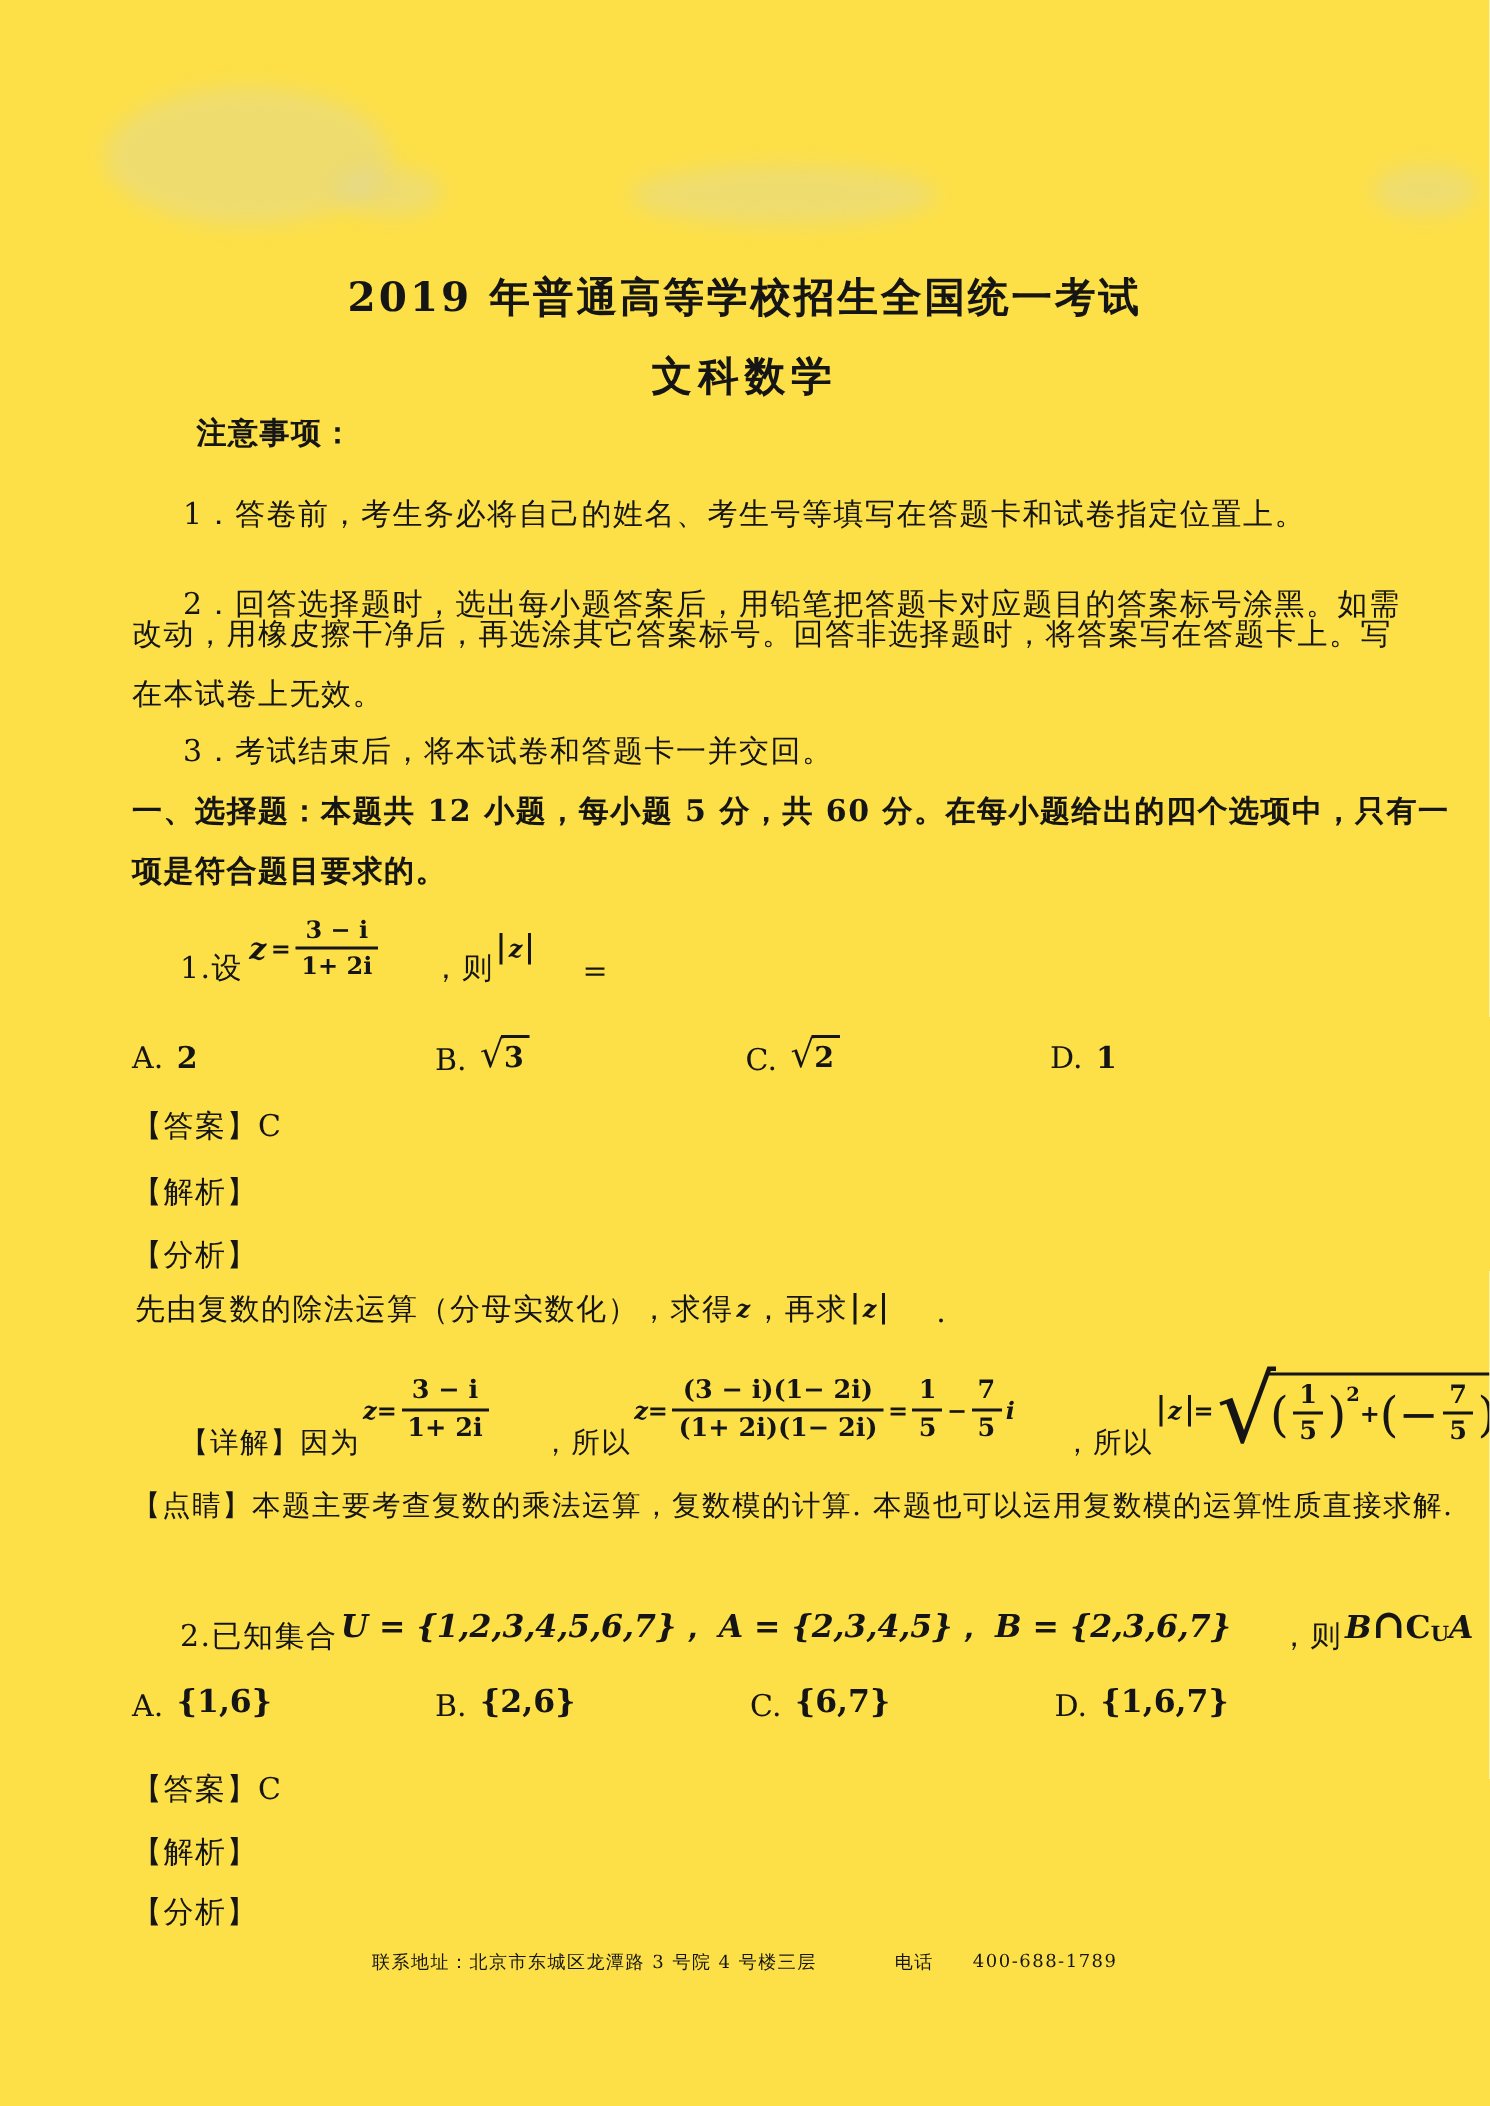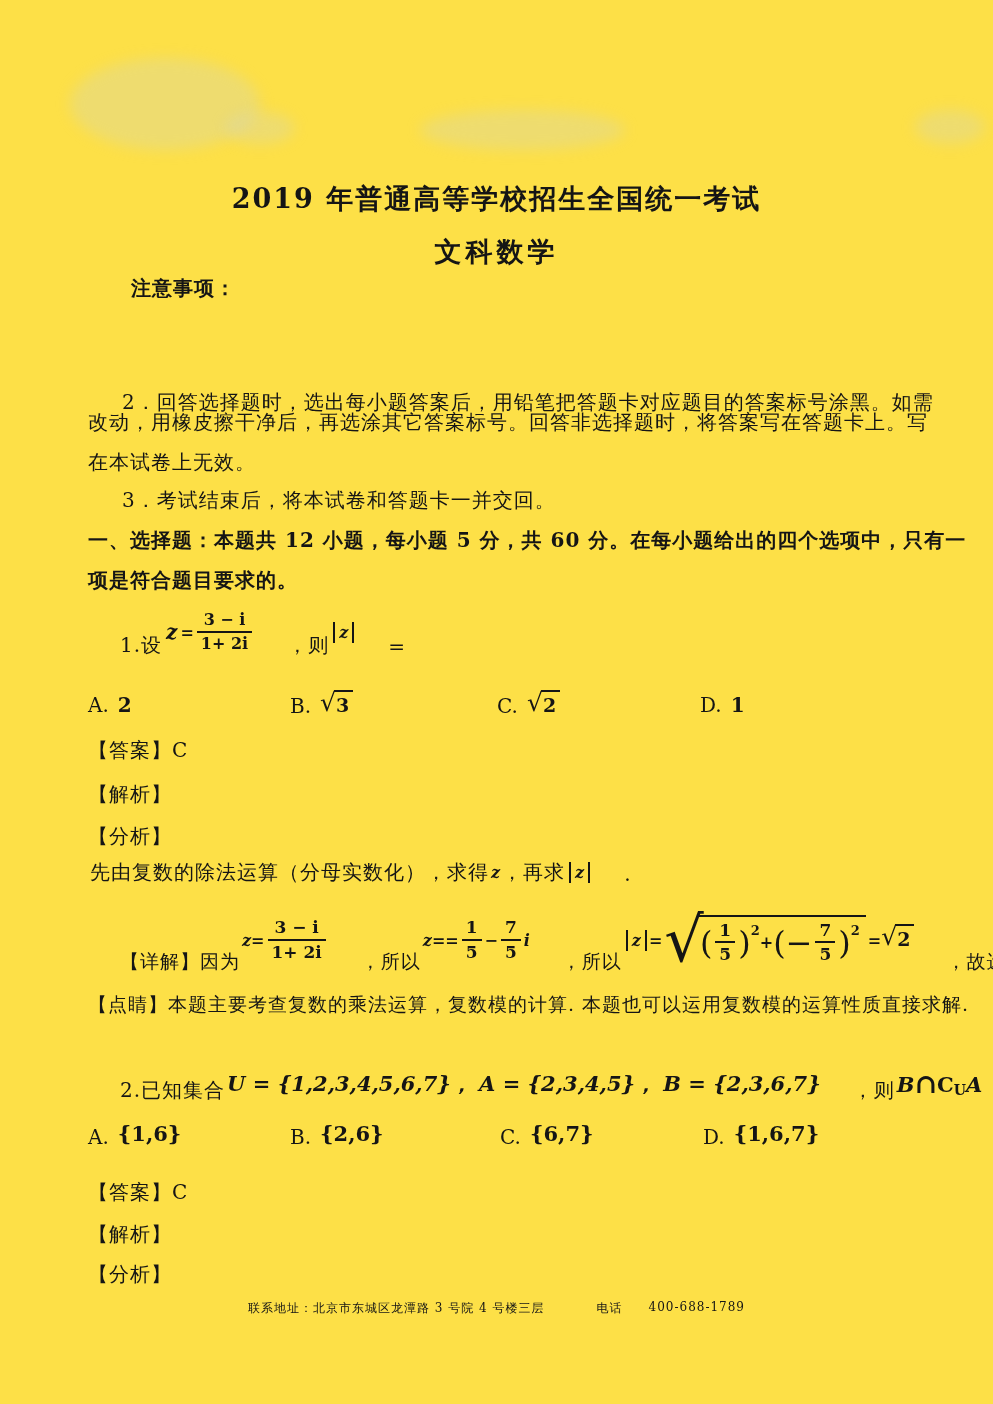--- a/index.html
+++ b/index.html
@@ -49,20 +49,21 @@
 
   <div class="wm" style="left:70px;top:58px;width:190px;height:92px;"></div>
   <div class="wm" style="left:225px;top:112px;width:70px;height:32px;"></div>
   <div class="wm" style="left:420px;top:110px;width:205px;height:40px;"></div>
   <div class="wm" style="left:915px;top:110px;width:70px;height:34px;"></div>
 
   <div class="abs-line center title-text" style="top:183px;">2019 年普通高等学校招生全国统一考试</div>
   <div class="abs-line center subtitle-text" style="top:236px;">文科数学</div>
 
   <div class="abs-line bold" style="top:276px;left:88px;margin-left:43px;">注意事项：</div>
+  <div class="abs-line" style="top:330px;left:122px;">1．答卷前，考生务必将自己的姓名、考生号等填写在答题卡和试卷指定位置上。</div>
   <div class="abs-line" style="top:390px;left:122px;">2．回答选择题时，选出每小题答案后，用铅笔把答题卡对应题目的答案标号涂黑。如需</div>
   <div class="abs-line" style="top:410px;left:88px;">改动，用橡皮擦干净后，再选涂其它答案标号。回答非选择题时，将答案写在答题卡上。写</div>
   <div class="abs-line" style="top:450px;left:88px;">在本试卷上无效。</div>
   <div class="abs-line" style="top:488px;left:122px;">3．考试结束后，将本试卷和答题卡一并交回。</div>
 
   <div class="abs-line bold" style="top:528px;left:88px;">一、选择题：本题共 12 小题，每小题 5 分，共 60 分。在每小题给出的四个选项中，只有一</div>
   <div class="abs-line bold" style="top:568px;left:88px;">项是符合题目要求的。</div>
 
   <div class="mathline" style="top:603px;left:88px;height:58px;">
     <span class="cn bot">1.设</span>
@@ -124,20 +125,24 @@
     <span class="cn bot" style="font-size:19px;">【详解】因为</span>
     <span class="mvar">z</span>
     <span class="m">=</span>
     <span class="frac fs17">
       <span class="num">3 − i</span>
       <span class="den">1+ 2i</span>
     </span>
     <span class="cn bot" style="font-size:19px;">，所以</span>
     <span class="mvar">z</span>
     <span class="m">=</span>
+    <span class="frac fs17">
+      <span class="num">(3 − i)(1− 2i)</span>
+      <span class="den">(1+ 2i)(1− 2i)</span>
+    </span>
     <span class="m">=</span>
     <span class="frac fs17">
       <span class="num">1</span>
       <span class="den">5</span>
     </span>
     <span class="m">−</span>
     <span class="frac fs17">
       <span class="num">7</span>
       <span class="den">5</span>
     </span>

